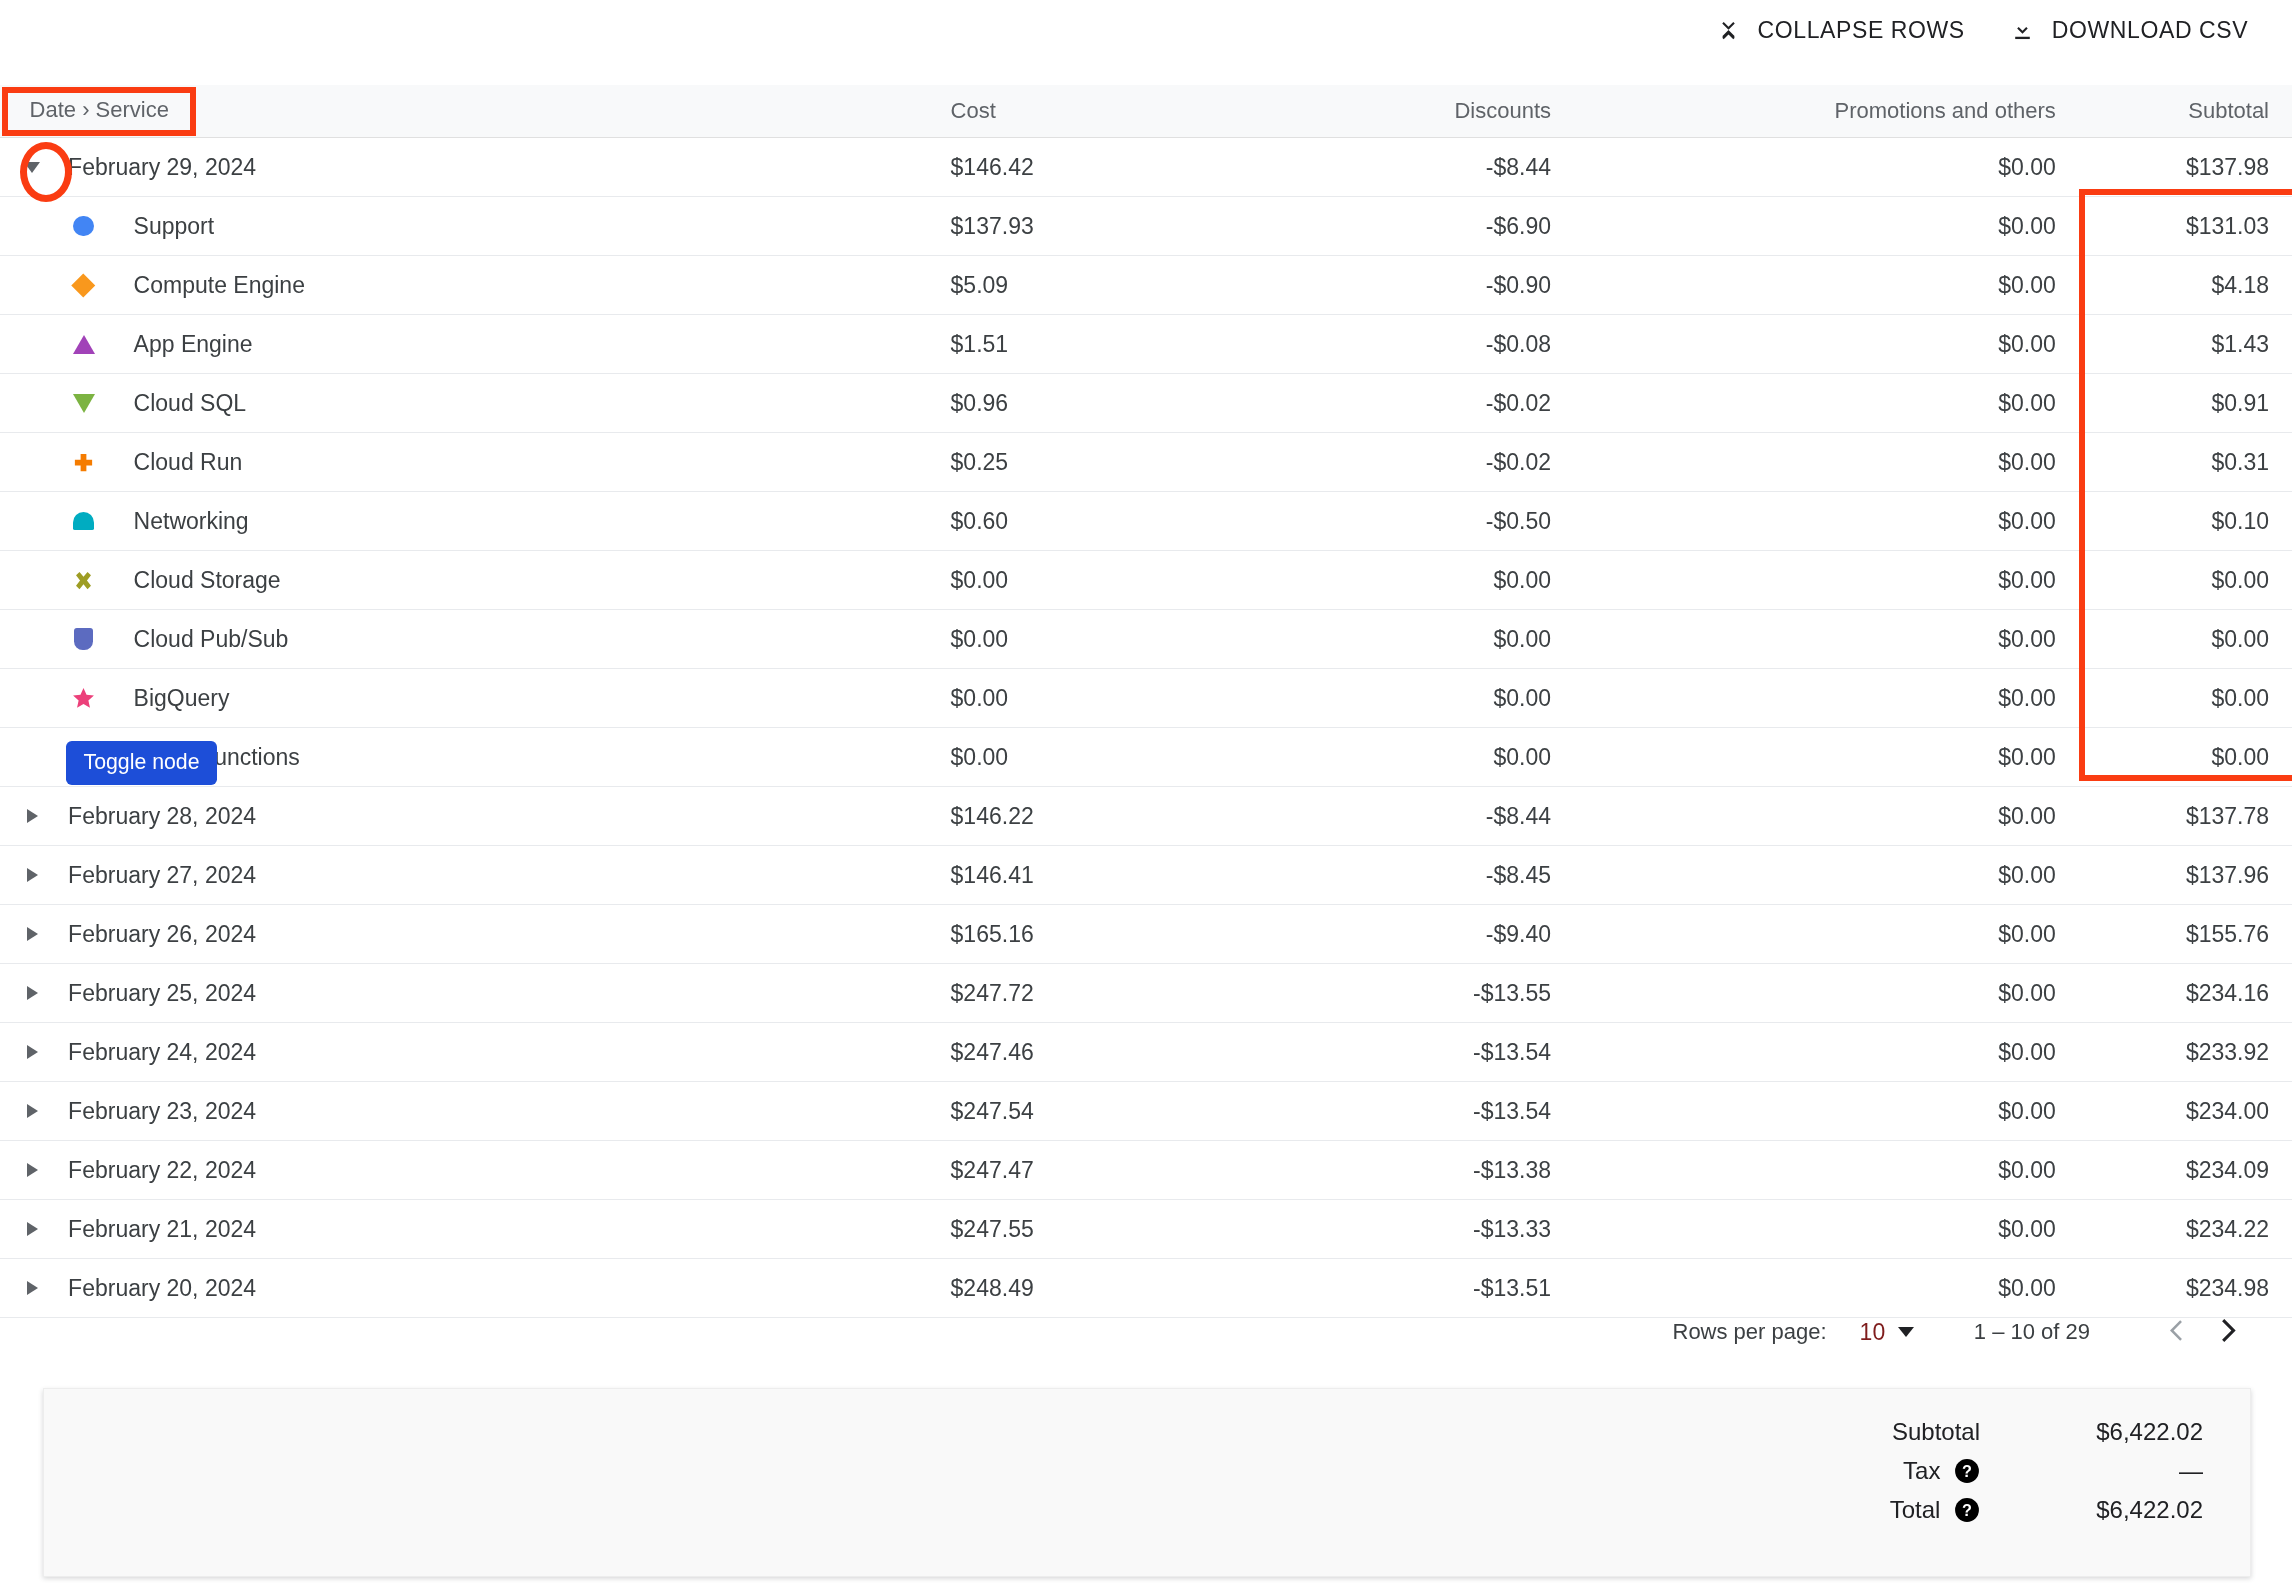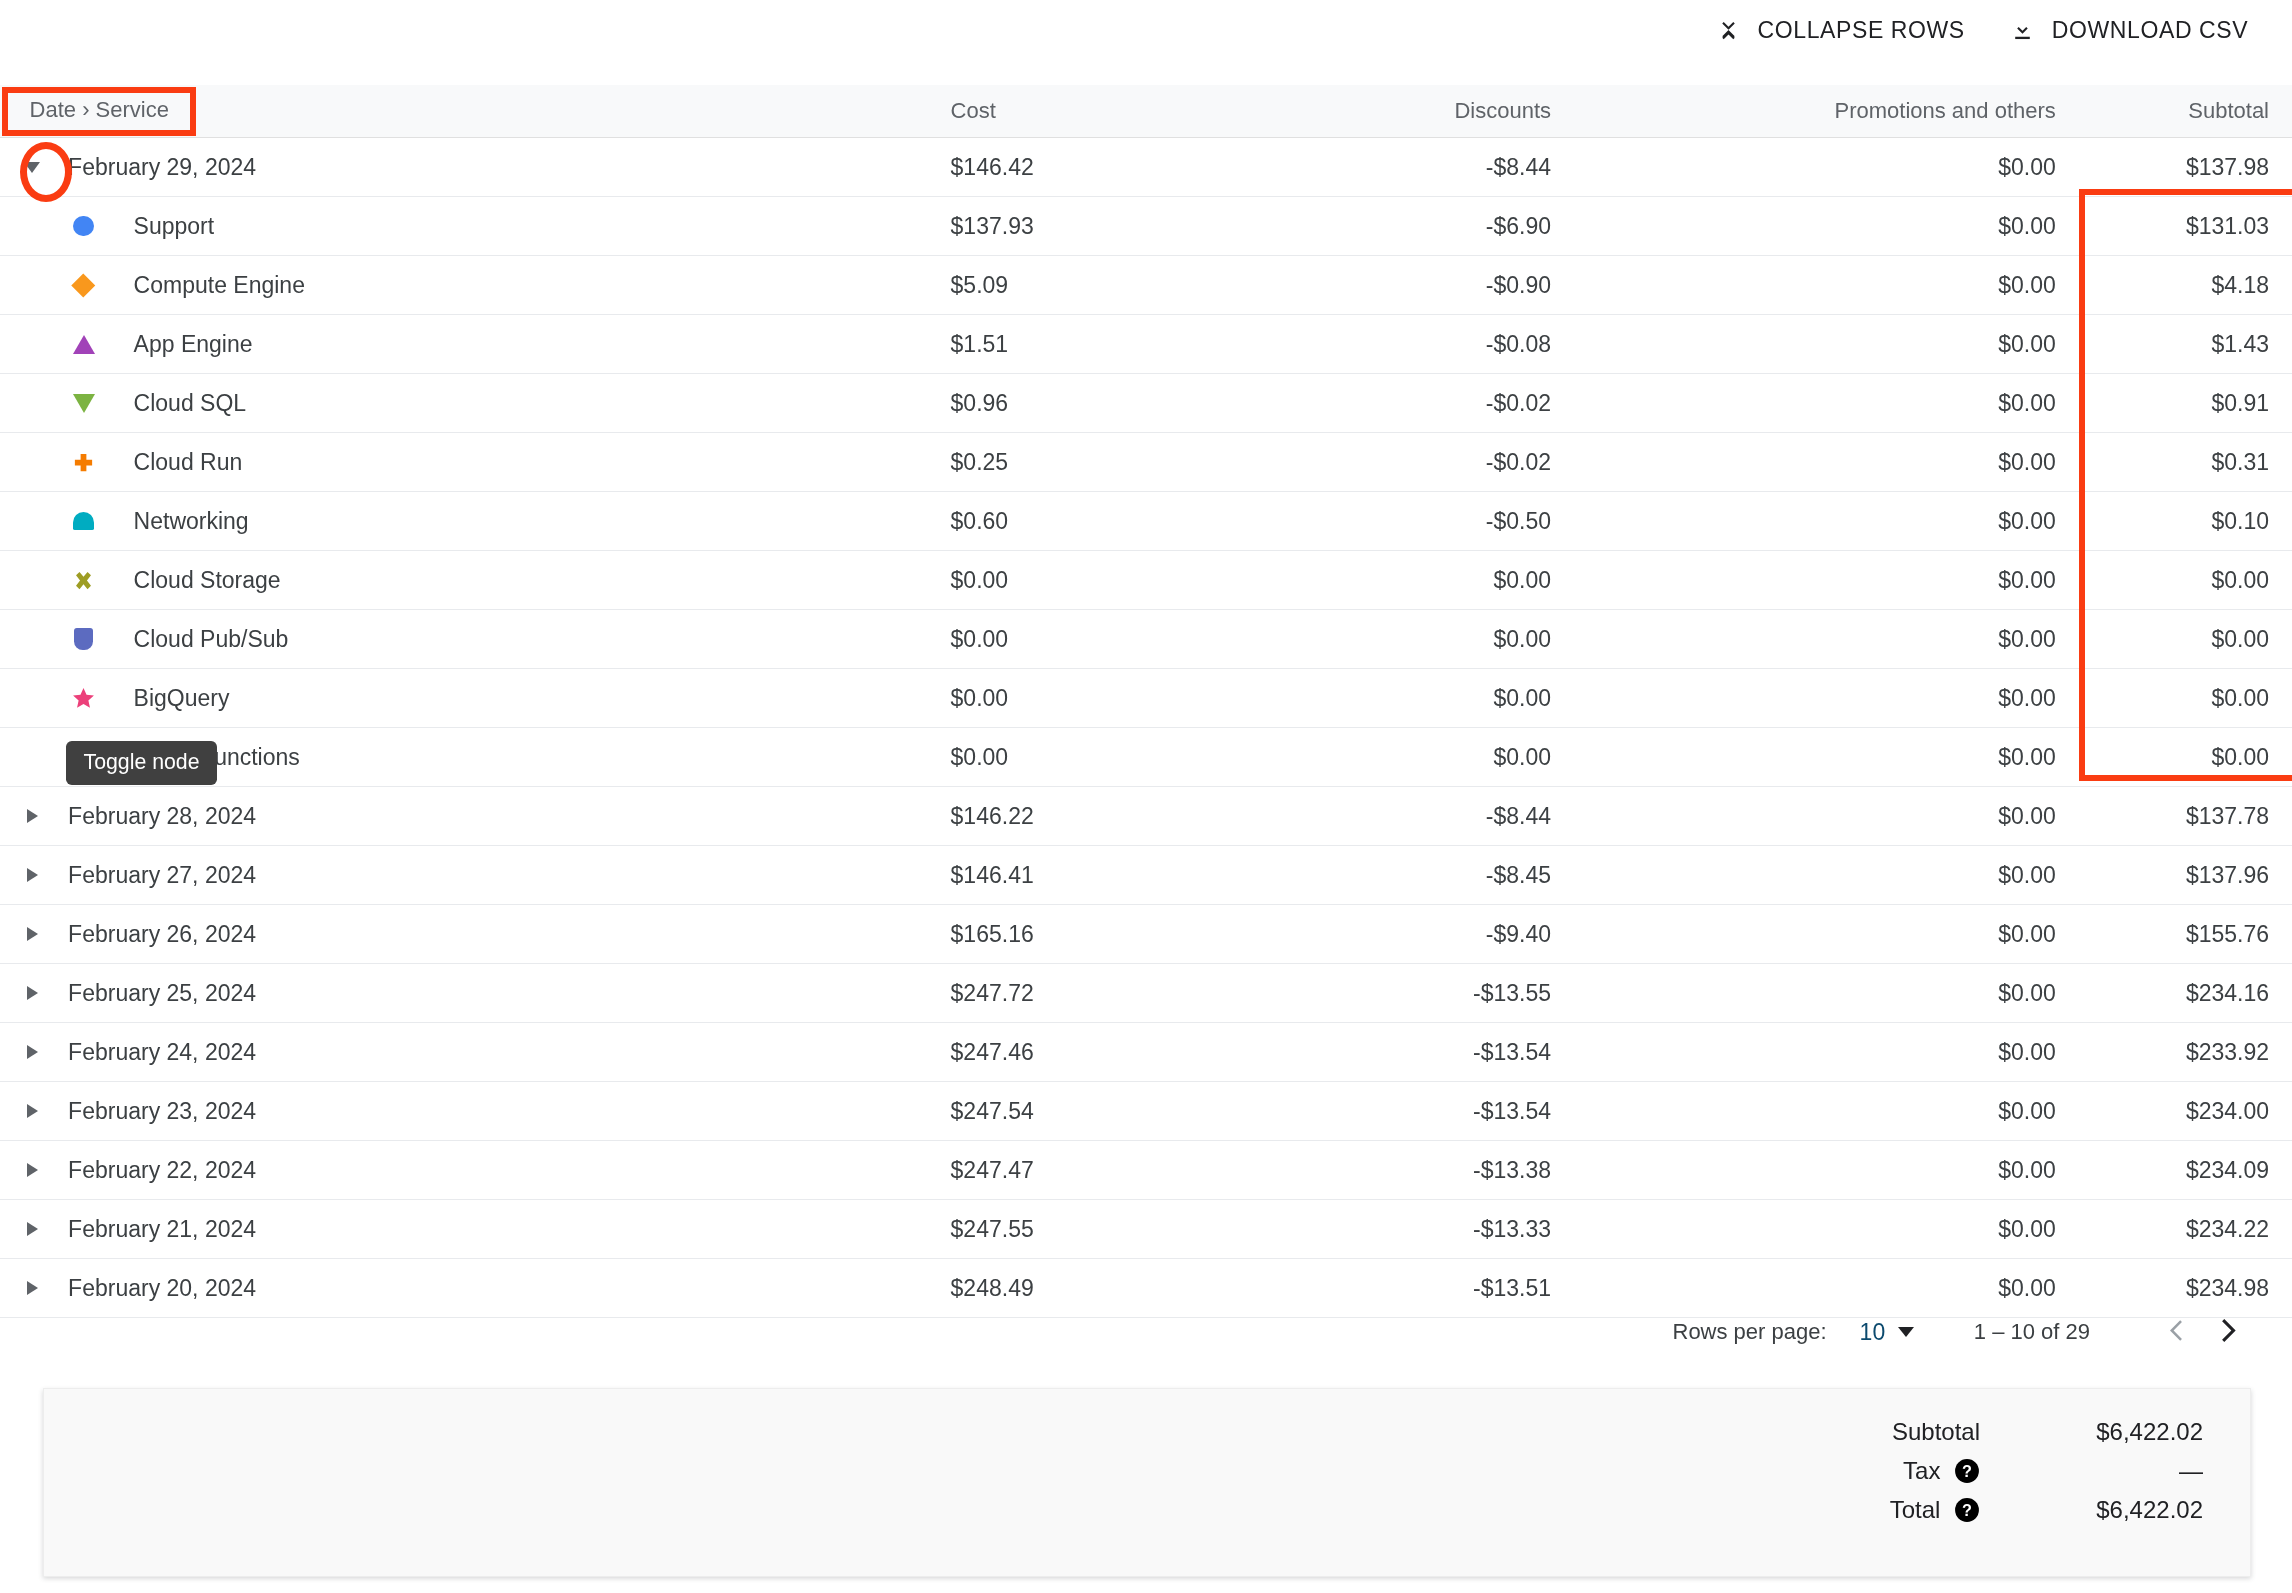--- a/index.html
+++ b/index.html
@@ -59,37 +59,37 @@
   .m-circle { width: 20.4px; height: 20.4px; border-radius: 50%; }
   .m-diamond { width: 16.5px; height: 16.5px; transform: rotate(45deg); }
   .m-tri-up { width: 0; height: 0; border-left: 11.6px solid transparent; border-right: 11.6px solid transparent; border-bottom: 19.4px solid currentColor; }
   .m-tri-dn { width: 0; height: 0; border-left: 11.6px solid transparent; border-right: 11.6px solid transparent; border-top: 19.4px solid currentColor; }
   .m-arch { width: 21.3px; height: 18.4px; border-radius: 10.7px 10.7px 1.9px 1.9px; }
   .m-shield { width: 18.4px; height: 22px; border-radius: 2.9px 2.9px 8.7px 8.7px; }
 
   
   .tooltip {
     position: absolute; left: 66px; top: 741px;
-    background: #404040; color: #fff; font-size: 21.3px;
+    background: #1d4ed8; color: #fff; font-size: 21.3px;
     padding: 8.7px 17.5px 10.7px 17.5px; border-radius: 5.8px; white-space: nowrap;
     z-index: 40;
   }
 
   
   .anno { position: absolute; pointer-events: none; z-index: 60; }
   .anno-rect { border: 6.8px solid #fa3c12; }
   .anno-ellipse { border: 7.8px solid #fa3c12; border-radius: 50%; }
 
   
   .paginator {
     position: absolute; top: 1297px; left: 0; width: 2293px; height: 70px;
     display: flex; align-items: center; justify-content: flex-end; padding-right: 37px; gap: 0;
   }
   .pg-label { font-size: 22px; color: #3c4043; margin-right: 33px; }
-  .pg-select { display: flex; align-items: center; gap: 12.6px; font-size: 23px; color: #0c4a6e; cursor: pointer; margin-right: 60px; }
+  .pg-select { display: flex; align-items: center; gap: 12.6px; font-size: 23px; color: #7f1d1d; cursor: pointer; margin-right: 60px; }
   .pg-caret { width: 0; height: 0; border-left: 8.7px solid transparent; border-right: 8.7px solid transparent; border-top: 10.7px solid #202124; }
   .pg-range { font-size: 22px; color: #3c4043; margin-right: 58px; }
   .pg-btn { width: 54px; height: 54px; display: flex; align-items: center; justify-content: center; cursor: pointer; }
 
   
   .summary {
     position: absolute; left: 43px; top: 1388px; width: 2208px; height: 189px;
     background: #f9f9f9; border: 1px solid #ededed;
     box-shadow: 0 1.9px 4.9px rgba(60,64,67,.22);
   }

